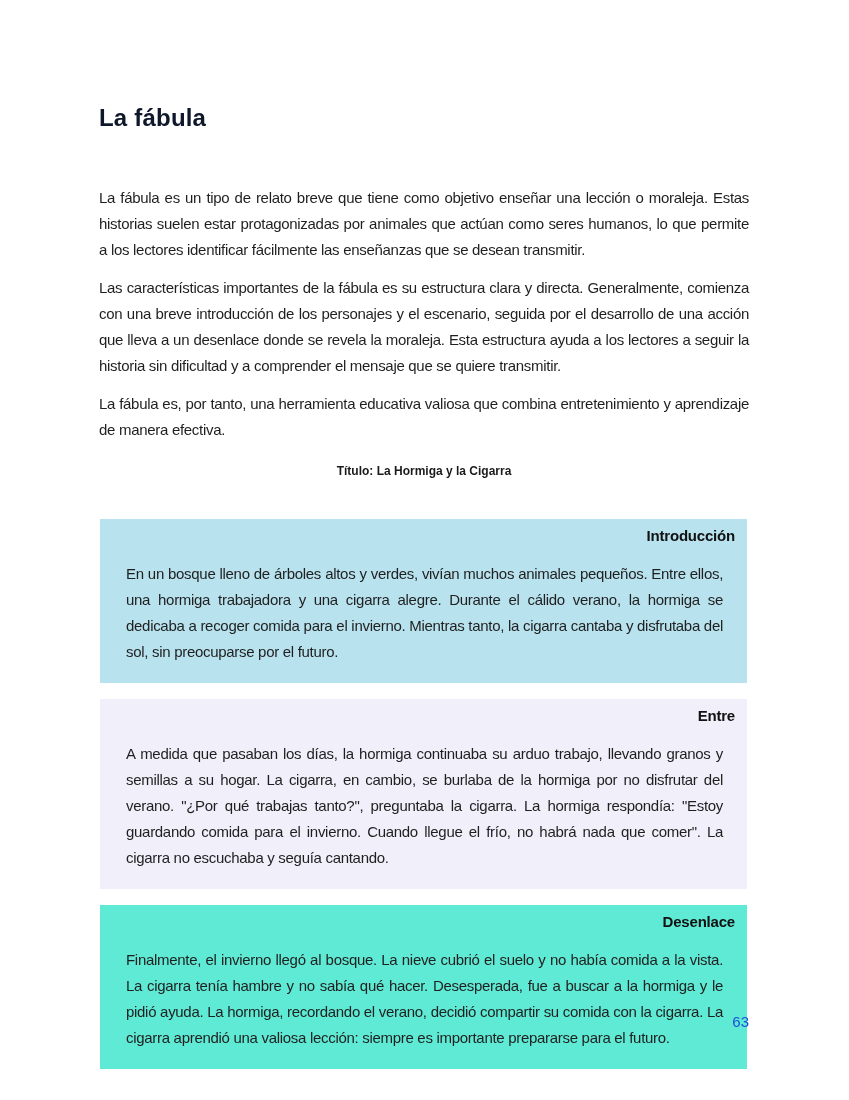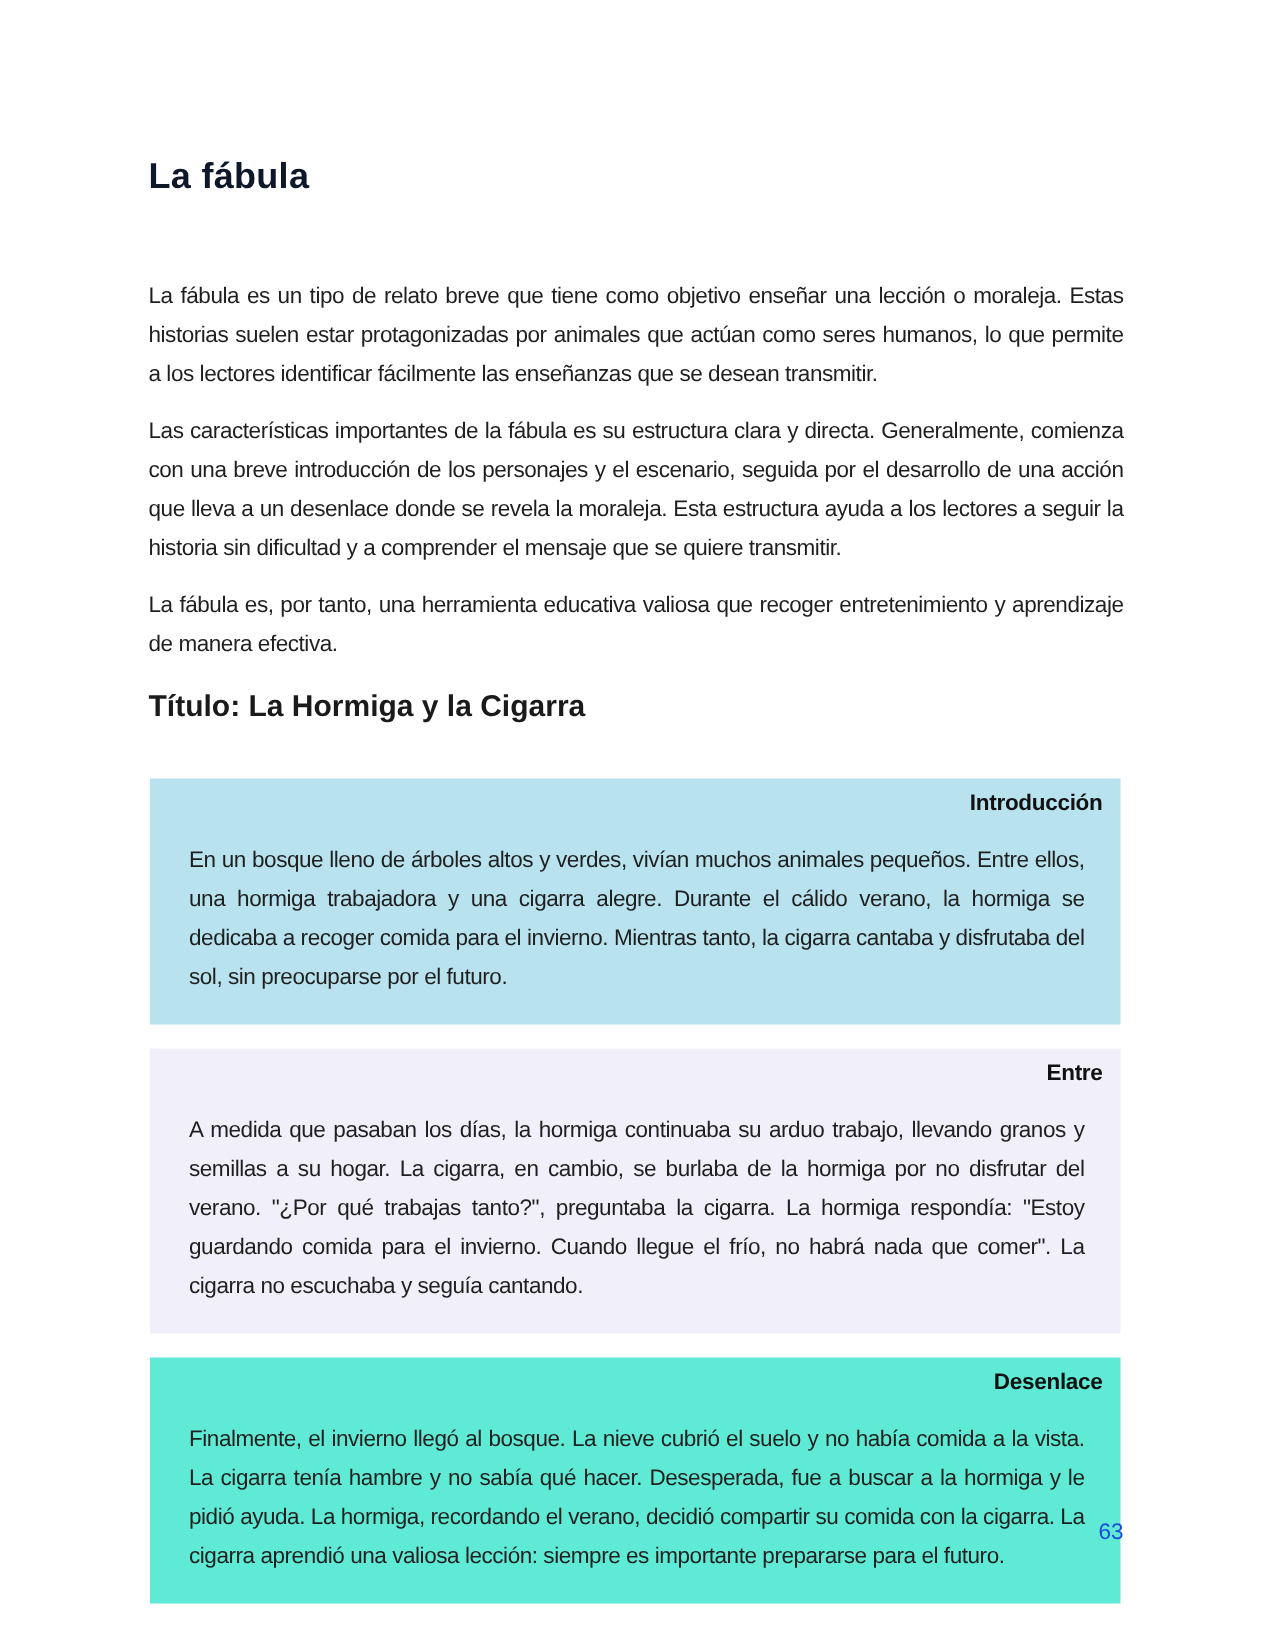--- a/index.html
+++ b/index.html
@@ -41,25 +41,26 @@
     line-height: 26px;
     letter-spacing: -0.3px;
     text-align: justify;
     color: #1f1f1f;
   }
   .body-par.first {
     margin-top: 52px;
   }
   .story-heading {
     margin: 14px 0 0 0;
-    font-size: 20px;
+    font-size: 12px;
     line-height: 28px;
     font-weight: bold;
     color: #1a1a1a;
     letter-spacing: 0px;
+    text-align: center;
   }
   .section-box {
     box-sizing: border-box;
     width: 647px;
     margin-left: 1px;
     padding: 4px 12px 6px 14px;
     margin-bottom: 16px;
   }
   .section-box.firstbox {
     margin-top: 34px;
@@ -95,21 +96,21 @@
 
 <div class="page">
   <div class="content">
 
     <h1 class="doc-title" style="color: #0f172a;">La fábula</h1>
 
     <p class="body-par first">La fábula es un tipo de relato breve que tiene como objetivo enseñar una lección o moraleja. Estas historias suelen estar protagonizadas por animales que actúan como seres humanos, lo que permite a los lectores identificar fácilmente las enseñanzas que se desean transmitir.</p>
 
     <p class="body-par">Las características importantes de la fábula es su estructura clara y directa. Generalmente, comienza con una breve introducción de los personajes y el escenario, seguida por el desarrollo de una acción que lleva a un desenlace donde se revela la moraleja. Esta estructura ayuda a los lectores a seguir la historia sin dificultad y a comprender el mensaje que se quiere transmitir.</p>
 
-    <p class="body-par">La fábula es, por tanto, una herramienta educativa valiosa que recoger entretenimiento y aprendizaje de manera efectiva.</p>
+    <p class="body-par">La fábula es, por tanto, una herramienta educativa valiosa que combina entretenimiento y aprendizaje de manera efectiva.</p>
 
     <h2 class="story-heading">Título: La Hormiga y la Cigarra</h2>
 
     <div class="section-box firstbox" style="background-color: rgb(183, 226, 238);">
       <p class="section-label">Introducción</p>
       <p class="section-text">En un bosque lleno de árboles altos y verdes, vivían muchos animales pequeños. Entre ellos, una hormiga trabajadora y una cigarra alegre. Durante el cálido verano, la hormiga se dedicaba a recoger comida para el invierno. Mientras tanto, la cigarra cantaba y disfrutaba del sol, sin preocuparse por el futuro.</p>
     </div>
 
     <div class="section-box" style="background-color: rgb(240, 239, 250);">
       <p class="section-label">Entre</p>

